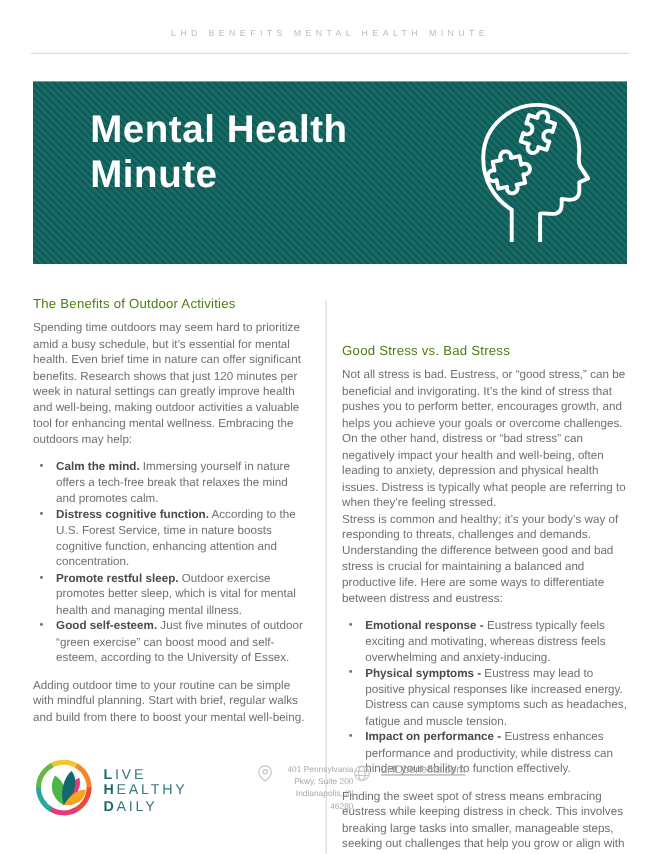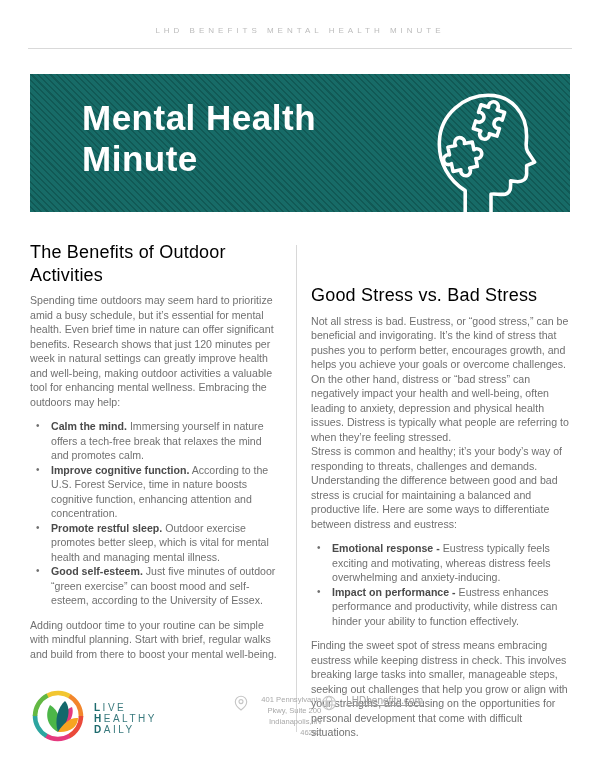--- a/index.html
+++ b/index.html
@@ -3,46 +3,46 @@
 <meta charset="utf-8">
 <style>
   * { margin:0; padding:0; box-sizing:border-box; }
   html,body { width:600px; background:#ffffff; font-family:"Liberation Sans", sans-serif; }
   body { height:776px; overflow:hidden; position:relative; }
 
   .top-label { margin-top:26px; text-align:center; font-size:8px; letter-spacing:4px;
                color:#bcbcbc; font-weight:normal; }
   .top-rule { border:none; border-top:1px solid #d9d9d9; margin:13px 28px 0 28px; }
 
-  .banner { margin:25px 30px 0 30px; height:138px; position:relative; overflow:hidden;
+  .banner { margin:25px 30px 0 30px; height:166px; position:relative; overflow:hidden;
             background:repeating-linear-gradient(45deg, #176b67 0px, #176b67 3px, #115955 3px, #115955 4.5px); }
   .banner-title { position:absolute; left:52px; top:24px; color:#ffffff;
                   font-size:35px; line-height:1.17; font-weight:bold; letter-spacing:0.5px; }
   .banner-icon { position:absolute; right:26px; top:16px; }
 
   .columns { display:flex; margin:29px 30px 0 30px; }
   .col-left  { width:252px; }
   .col-divider { width:1px; background:#d8d8d8; margin:4px 14px 8px 14px; }
   .col-right { flex:1;margin-top:43px; }
 
-  h2.col-heading { color:#000000; font-size:18px; line-height:1.25; font-weight:500;
+  h2.col-heading { color:#4d7c0f; font-size:12px; line-height:1.25; font-weight:500;
                    letter-spacing:0.2px; margin-bottom:7px; }
   .body-text { font-size:10.6px; line-height:1.37; color:#707070; }
   .body-text + .body-text { margin-top:0; }
   .outro { margin-top:10px; }
 
   ul.bullet-list { margin:10px 0 0 0; padding-left:16px; list-style:none; }
   ul.bullet-list li { font-size:10.6px; line-height:1.37; color:#707070; position:relative; padding-left:5px; }
   ul.bullet-list li::before { content:"•"; position:absolute; left:-10px; top:0; color:#707070; font-size:10px; }
   .bullet-lead { font-weight:bold; color:#4b4b4b; }
 
   .footer { position:absolute; left:30px; right:30px; top:688px; display:flex; align-items:flex-start; }
   .logo-block { display:flex; align-items:center; width:185px; }
   .logo-mark { flex:0 0 auto; }
-  .logo-text { margin-left:8px; color:#39797d; font-size:10px; letter-spacing:2.5px; line-height:1.1; }
+  .logo-text { margin-left:8px; color:#39797d; font-size:13px; letter-spacing:2.5px; line-height:1.1; }
   .logo-text div::first-letter { font-weight:bold; color:#1d6b6e; }
 
   .contact-group { display:flex; flex-direction:row;text-align:right; }
   .contact-group.addr { width:190px; margin-left:18px; margin-top:6px; }
   .contact-group.office { margin-left:18px; margin-top:6px; }
   .contact-row { display:flex; align-items:flex-start; margin-bottom:10px; }
   .contact-icon { flex:0 0 16px; margin-right:9px; margin-top:1px; }
   .contact-text { font-size:7.6px; line-height:1.45; color:#a9a9a9; }
   a.contact-link { font-size:10px; color:#a0a0a0; text-decoration:underline; line-height:1.45; }
 
@@ -72,35 +72,36 @@
   </div>
 </div>
 
 <div class="columns">
 
   <div class="col-left">
     <h2 class="col-heading">The Benefits of Outdoor Activities</h2>
     <p class="body-text">Spending time outdoors may seem hard to prioritize amid a busy schedule, but it’s essential for mental health. Even brief time in nature can offer significant benefits. Research shows that just 120 minutes per week in natural settings can greatly improve health and well-being, making outdoor activities a valuable tool for enhancing mental wellness. Embracing the outdoors may help:</p>
     <ul class="bullet-list">
       <li><span class="bullet-lead">Calm the mind.</span><span> Immersing yourself in nature offers a tech-free break that relaxes the mind and promotes calm.</span></li>
-      <li><span class="bullet-lead">Improve cognitive function.</span><span> According to the U.S. Forest Service, time in nature boosts cognitive function, enhancing attention and concentration.</span></li>
+      <li><span class="bullet-lead">Distress cognitive function.</span><span> According to the U.S. Forest Service, time in nature boosts cognitive function, enhancing attention and concentration.</span></li>
       <li><span class="bullet-lead">Promote restful sleep.</span><span> Outdoor exercise promotes better sleep, which is vital for mental health and managing mental illness.</span></li>
       <li><span class="bullet-lead">Good self-esteem.</span><span> Just five minutes of outdoor “green exercise” can boost mood and self-esteem, according to the University of Essex.</span></li>
     </ul>
     <p class="body-text outro">Adding outdoor time to your routine can be simple with mindful planning. Start with brief, regular walks and build from there to boost your mental well-being.</p>
   </div>
 
   <div class="col-divider"></div>
 
   <div class="col-right">
     <h2 class="col-heading">Good Stress vs. Bad Stress</h2>
     <p class="body-text">Not all stress is bad. Eustress, or “good stress,” can be beneficial and invigorating. It’s the kind of stress that pushes you to perform better, encourages growth, and helps you achieve your goals or overcome challenges. On the other hand, distress or “bad stress” can negatively impact your health and well-being, often leading to anxiety, depression and physical health issues. Distress is typically what people are referring to when they’re feeling stressed.</p>
     <p class="body-text">Stress is common and healthy; it’s your body’s way of responding to threats, challenges and demands. Understanding the difference between good and bad stress is crucial for maintaining a balanced and productive life. Here are some ways to differentiate between distress and eustress:</p>
     <ul class="bullet-list">
       <li><span class="bullet-lead">Emotional response -</span><span> Eustress typically feels exciting and motivating, whereas distress feels overwhelming and anxiety-inducing.</span></li>
+      <li><span class="bullet-lead">Physical symptoms -</span><span> Eustress may lead to positive physical responses like increased energy. Distress can cause symptoms such as headaches, fatigue and muscle tension.</span></li>
       <li><span class="bullet-lead">Impact on performance -</span><span> Eustress enhances performance and productivity, while distress can hinder your ability to function effectively.</span></li>
     </ul>
     <p class="body-text outro">Finding the sweet spot of stress means embracing eustress while keeping distress in check. This involves breaking large tasks into smaller, manageable steps, seeking out challenges that help you grow or align with your strengths, and focusing on the opportunities for personal development that come with difficult situations.</p>
   </div>
 
 </div>
 
 <div class="footer">
 
   <div class="logo-block">

